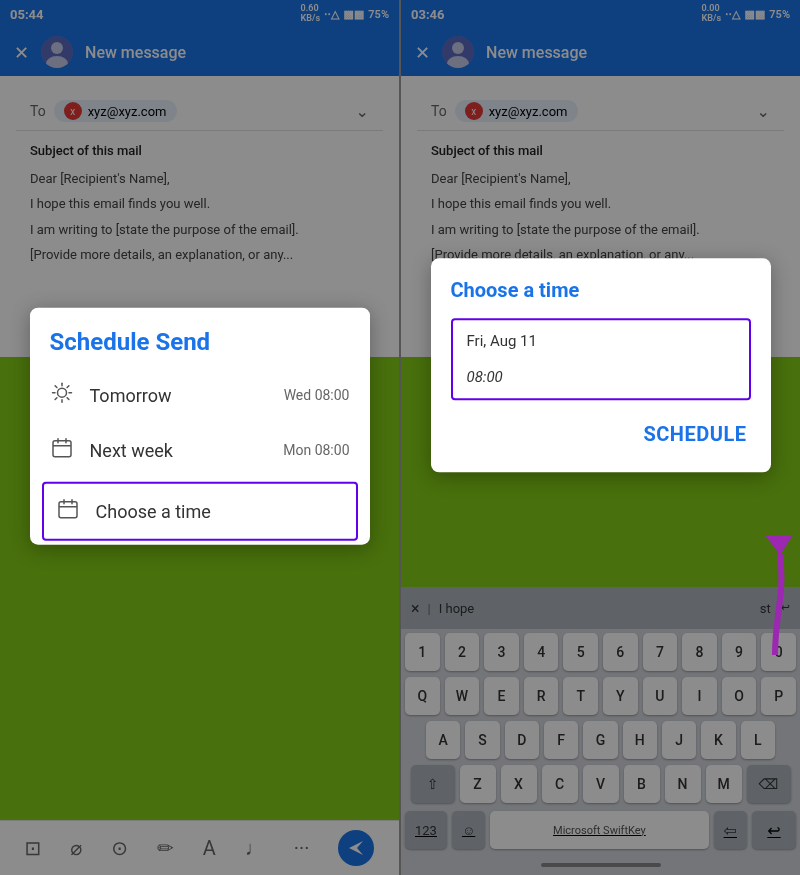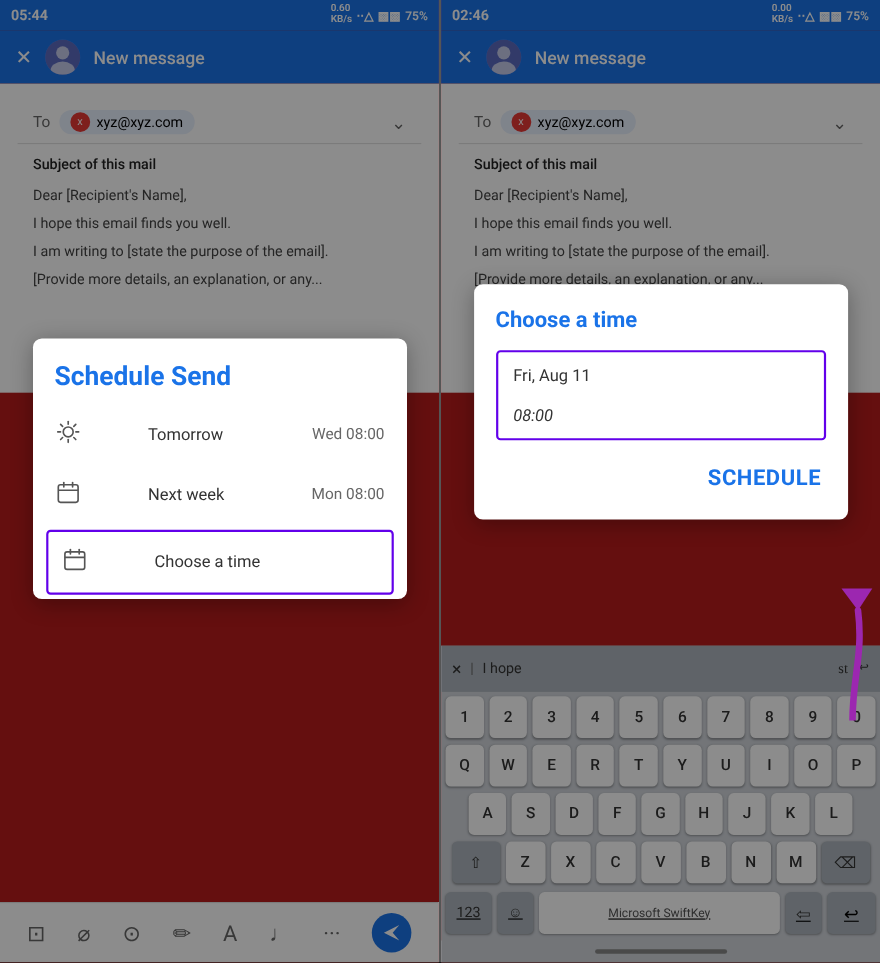--- a/index.html
+++ b/index.html
@@ -11,21 +11,21 @@
       font-family: 'Roboto', Arial, sans-serif;
       overflow: hidden;
       background: #000;
     }
 
     .phone-panel {
       width: 400px;
       height: 875px;
       position: relative;
       overflow: hidden;
-      background: #b91c1c;
+      background: #84cc16;
     }
 
     
     .status-bar {
       height: 28px;
       background: #1a73e8;
       display: flex;
       align-items: center;
       justify-content: space-between;
       padding: 0 10px;
@@ -195,23 +195,22 @@
       padding: 14px 12px;
     }
     .dialog-item-icon {
       color: #666;
       font-size: 20px;
       width: 24px;
       text-align: center;
     }
     .dialog-item-text {
       flex: 1;
-      font-size: 15px;
+      font-size: 18px;
       color: #333;
-      margin-left: 45px;
     }
     .dialog-item-time {
       font-size: 14px;
       color: #666;
     }
 
     
     .choose-time-dialog {
       position: absolute;
       top: 43%;
@@ -276,21 +275,20 @@
       align-items: center;
       padding: 0 10px;
       gap: 8px;
       font-size: 13px;
       color: #333;
     }
     .keyboard-toolbar-right {
       margin-left: auto;
       display: flex;
       gap: 10px;
-      font-family: Liberation Serif, serif;
     }
     .kb-rows { padding: 4px 4px 2px; }
     .kb-row {
       display: flex;
       justify-content: center;
       gap: 5px;
       margin-bottom: 6px;
     }
     .kb-key {
       background: white;
@@ -493,21 +491,21 @@
       </svg>
     </div>
   </div>
 </div>
 
 <div class="divider-line"></div>
 
 <div class="phone-panel">
 
   <div class="status-bar">
-    <span class="time">02:46</span>
+    <span class="time">03:46</span>
     <div class="status-icons">
       <span style="font-size:9px; line-height:1.1">0.00<br>KB/s</span>
       <span>⋅⋅△</span>
       <span>▩▩</span>
       <span>75%</span>
     </div>
   </div>
 
   <div class="email-header">
     <span class="close-btn">✕</span>

